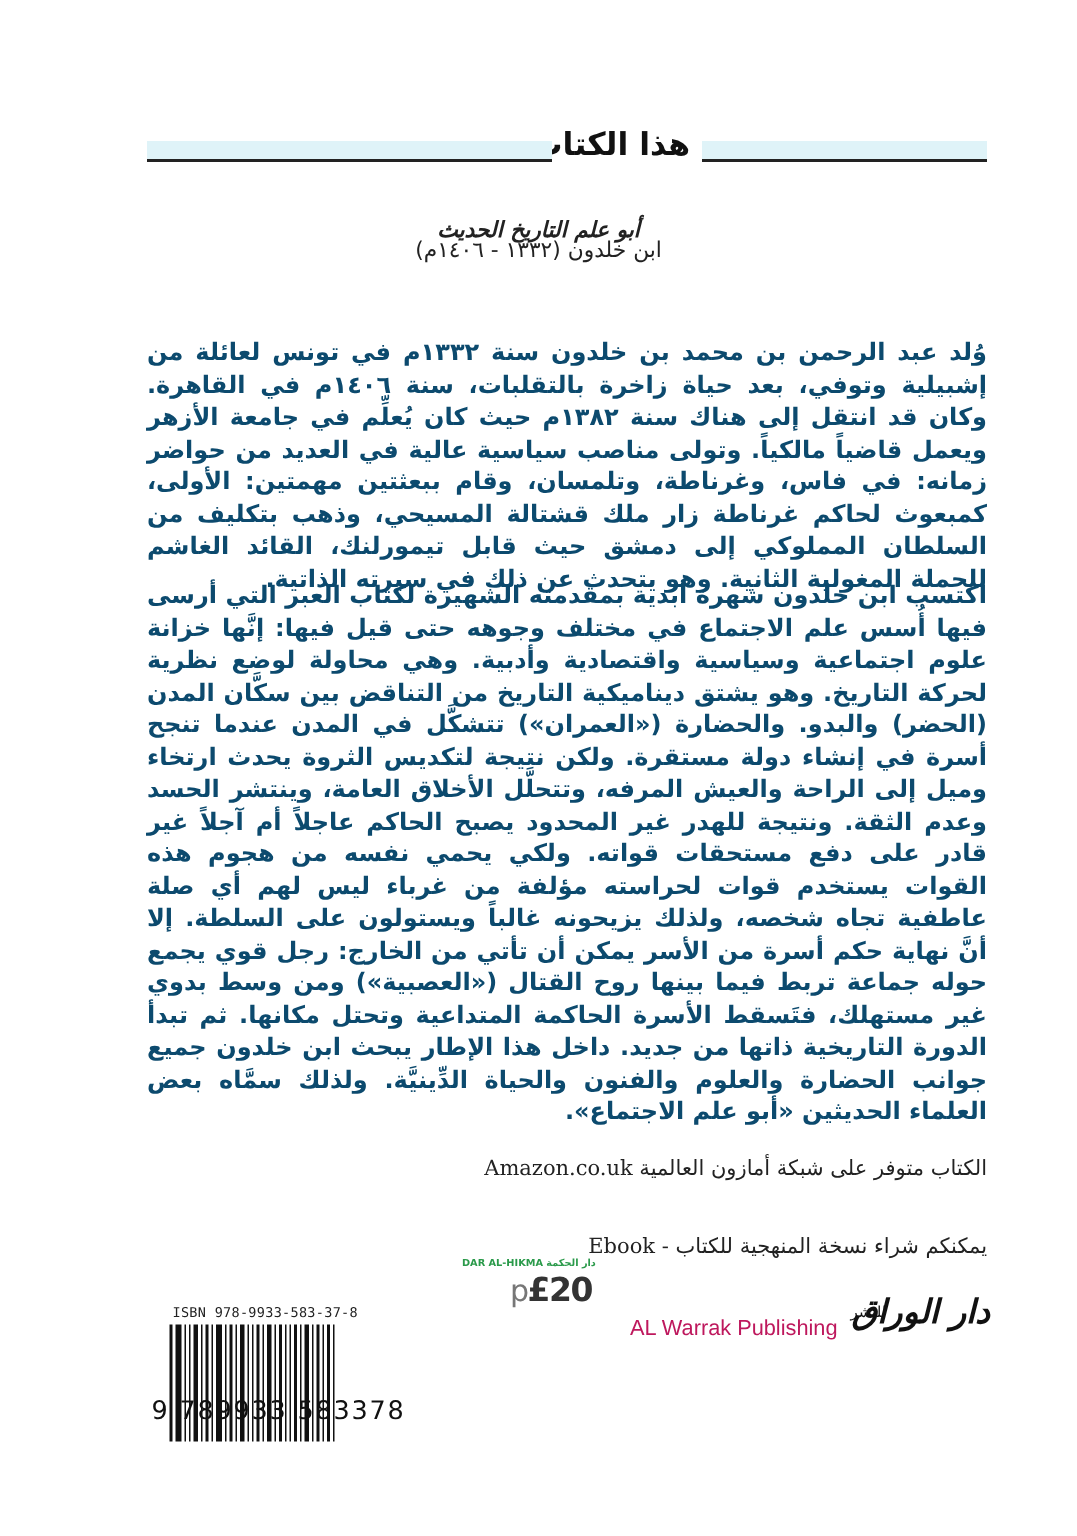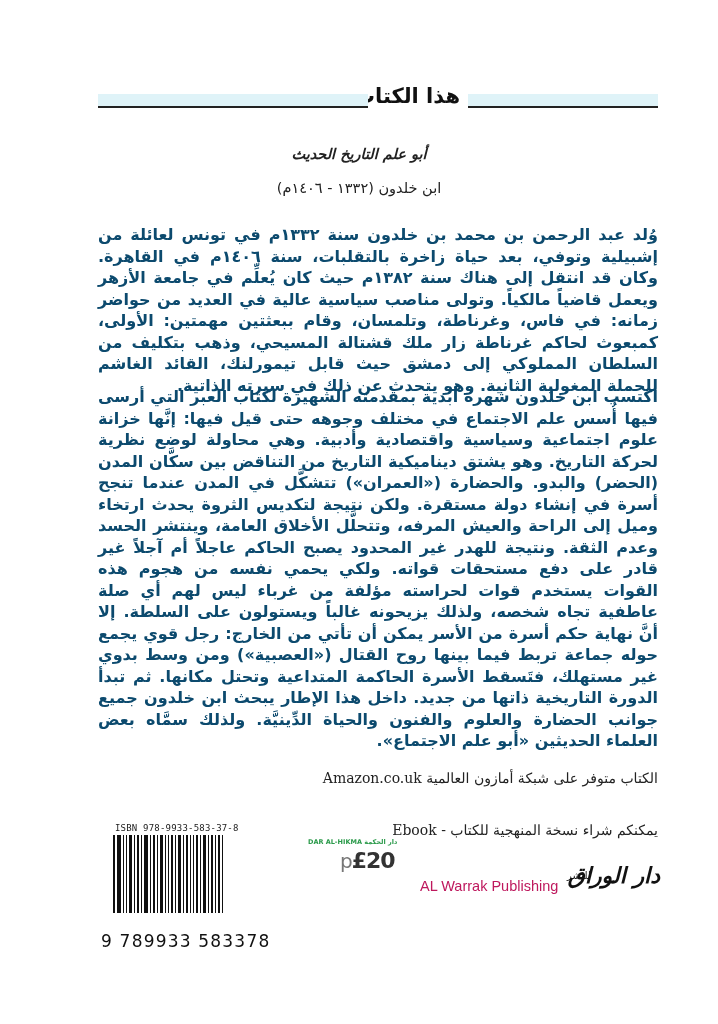--- a/index.html
+++ b/index.html
@@ -10,35 +10,35 @@
   .page { position:absolute; left:0; top:0; width:718px; height:1024px; }
   .header-bar { position:absolute; top:86px; left:98px; width:560px; height:24px; direction:rtl; }
   .header-line { position:absolute; top:8px; height:12px; background:#dff3f8; border-bottom:2px solid #222; }
   .header-line.right { right:0; width:190px; }
   .header-line.left { left:0; width:270px; }
   .header-title {
     position:absolute; right:198px; top:-2px; font-size:21px; font-weight:bold; color:#111; white-space:nowrap;
   }
   .subtitle { position:absolute; left:0; width:718px; text-align:center; direction:rtl; font-size:14.5px; color:#222; }
   .sub1 { top:146px; font-weight:bold;font-style:italic; }
-  .sub2 { top:180px; }
+  .sub2 { top:159px; }
   .para {
     position:absolute; left:98px; width:560px; direction:rtl; text-align:justify; text-align-last:right;
     font-size:16px; line-height:21.5px; font-weight:bold; color:#0c4a6e;
   }
   .p1 { top:224px; }
   .p2 { top:386px; }
   .p3 { top:686px; }
   .avail {
     position:absolute; right:60px; direction:rtl; font-family:"DejaVu Serif", serif; font-size:14px; color:#222; text-align:right;
   }
   .avail1 { top:770px; }
   .avail2 { top:822px; }
   .barcode-box { position:absolute; left:113px; top:823px; width:130px; }
-  .isbn-top { font-family:"DejaVu Sans Mono", monospace; font-size:9px; letter-spacing:0.2px; color:#222; text-align:left; padding-left:2px; }
+  .isbn-top { font-family:"DejaVu Sans Mono", monospace; font-size:9px; letter-spacing:0.2px; color:#222; text-align:left; padding-left:2px;margin-top:48px; }
   .bars { height:78px; display:flex; align-items:stretch; margin-top:2px; }
   .bars span { display:block; background:#111; margin-right:2px; }
   .isbn-digits { position:absolute; left:-12px; top:108px; font-family:"DejaVu Sans", sans-serif; font-size:17px; letter-spacing:1.2px; color:#111; white-space:nowrap; }
   .sticker { position:absolute; left:308px; top:838px; width:80px; }
   .sticker-store { font-size:6.5px; color:#2a9a4a; font-weight:bold; white-space:nowrap; }
   .sticker-price { font-size:22px; color:#333; font-weight:bold; margin-top:2px; letter-spacing:-1px;margin-left:32px; }
   .sticker-price .p { color:#777; font-size:20px; font-weight:normal; }
   .publisher-en { position:absolute; left:420px; top:878px; font-family:"Liberation Sans", sans-serif; font-size:14.5px; color:#be185d; white-space:nowrap; }
   .logo { position:absolute; left:505px; top:862px; width:155px; height:50px; }
   .logo-text { font-family:"DejaVu Serif", serif; font-size:22px; font-style:italic; font-weight:bold; color:#111; direction:rtl; position:absolute; right:0; top:0; }

